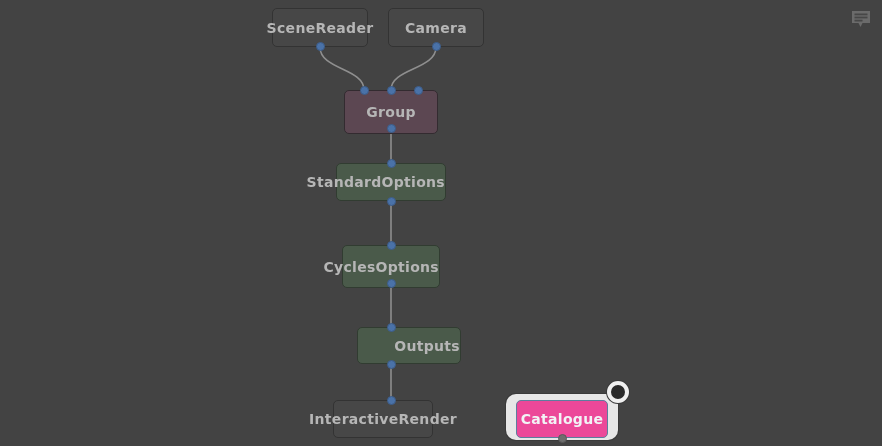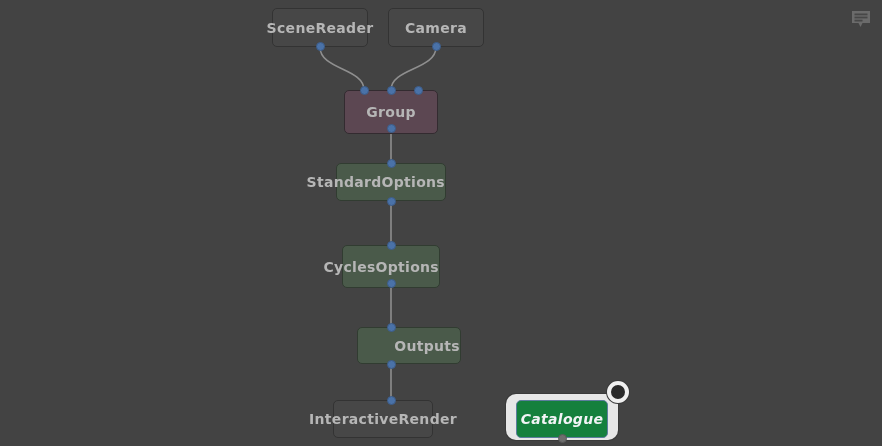--- a/index.html
+++ b/index.html
@@ -51,23 +51,22 @@
   .node.kind-group {
     background: #5c4752;
     border-color: #332b30;
   }
   .node.kind-options {
     background: #4a5a4a;
     border-color: #313c31;
     justify-content: flex-end;
   }
   .node.kind-catalogue {
-    background: #15803d;
+    background: #ec4899;
     border-color: #5d7d9e;
-    font-style: italic;
   }
   .node.kind-catalogue .node-label {
     color: #f2f4f6;
   }
 
   
   .selection-frame {
     position: absolute;
     box-sizing: border-box;
     border-radius: 10px;

